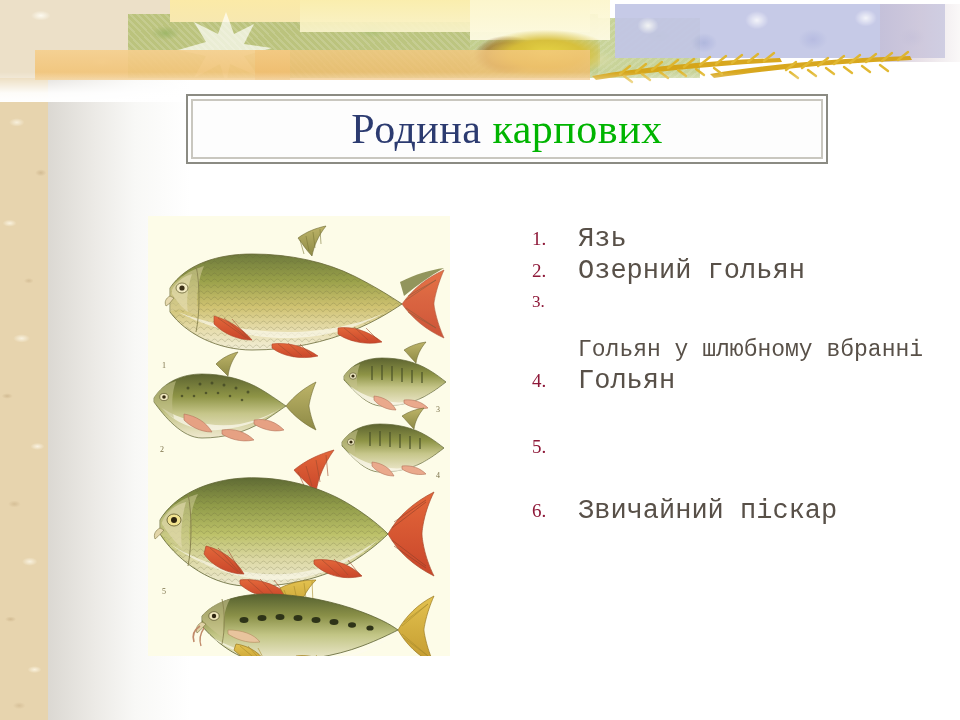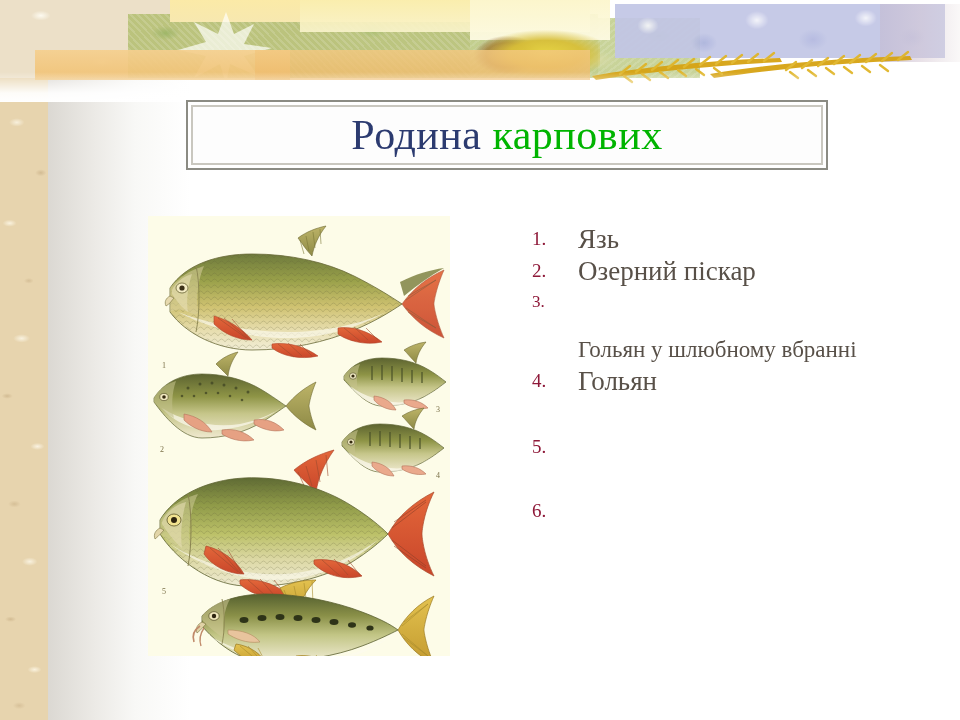--- a/index.html
+++ b/index.html
@@ -173,21 +173,21 @@
 
   
   .banner-fade {
     position: absolute; left: 0; top: 72px; width: 960px; height: 30px;
     background: linear-gradient(to bottom, rgba(255,255,255,0), rgba(255,255,255,.92) 70%, #ffffff);
   }
 
   
   .title-box {
     position: absolute;
-    left: 186px; top: 100px;
+    left: 186px; top: 94px;
     width: 642px; height: 70px;
     background: #fdfdfd;
     border: 2px solid #8b8b83;
     box-shadow: inset 0 0 0 3px #ffffff, inset 0 0 0 5px #c9c7bf;
     display: flex;
     align-items: center;
     justify-content: center;
     box-sizing: border-box;
   }
   .title-text {
@@ -227,21 +227,21 @@
     color: #8e1838;
     font-family: "Liberation Serif", serif;
     font-size: 19px;
     line-height: 30px;
     text-align: left;
     padding-left: 8px;
     box-sizing: border-box;
   }
   .li-txt {
     color: #585048;
-    font-family: Liberation Serif, serif;
+    font-family: Liberation Mono, monospace;
     font-size: 27px;
     line-height: 30px;
   }
   .li-small .li-txt { font-size: 23px; line-height: 28px; margin-top: 48px; }
   .li-small .li-num { font-size: 17px; line-height: 28px; }
   .spacer-lg { height: 34px; }
   .spacer-md { height: 32px; }
 </style>
 </head>
 <body>
@@ -537,21 +537,21 @@
 
   <div class="list">
 
     <div class="li">
       <div class="li-num">1.</div>
       <div class="li-txt">Язь</div>
     </div>
 
     <div class="li">
       <div class="li-num">2.</div>
-      <div class="li-txt">Озерний піскар</div>
+      <div class="li-txt">Озерний гольян</div>
     </div>
 
     <div class="li li-small">
       <div class="li-num">3.</div>
       <div class="li-txt">Гольян у шлюбному вбранні</div>
     </div>
 
     <div class="li">
       <div class="li-num">4.</div>
       <div class="li-txt">Гольян</div>
@@ -560,17 +560,18 @@
     <div class="spacer-lg"></div>
 
     <div class="li">
       <div class="li-num">5.</div>
     </div>
 
     <div class="spacer-md"></div>
 
     <div class="li">
       <div class="li-num">6.</div>
+      <div class="li-txt">Звичайний піскар</div>
     </div>
 
   </div>
 
 </div>
 
 </body></html>

